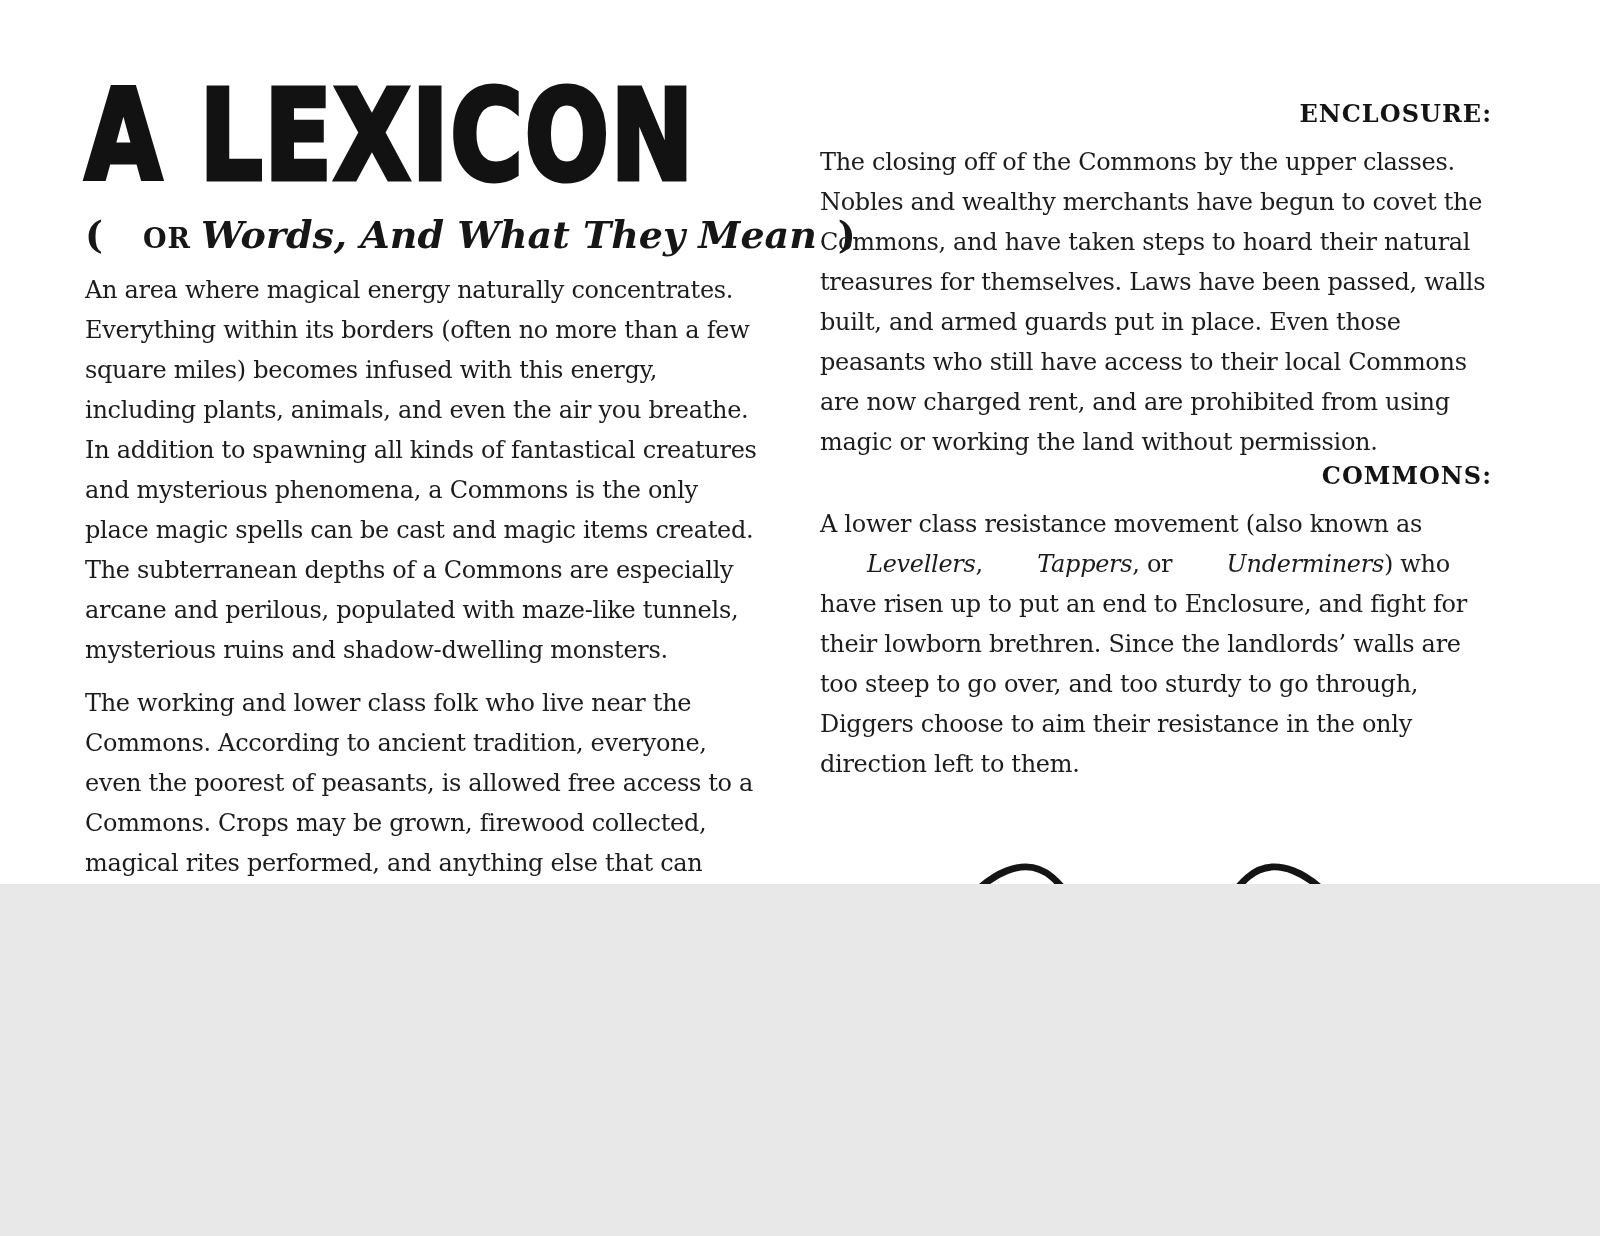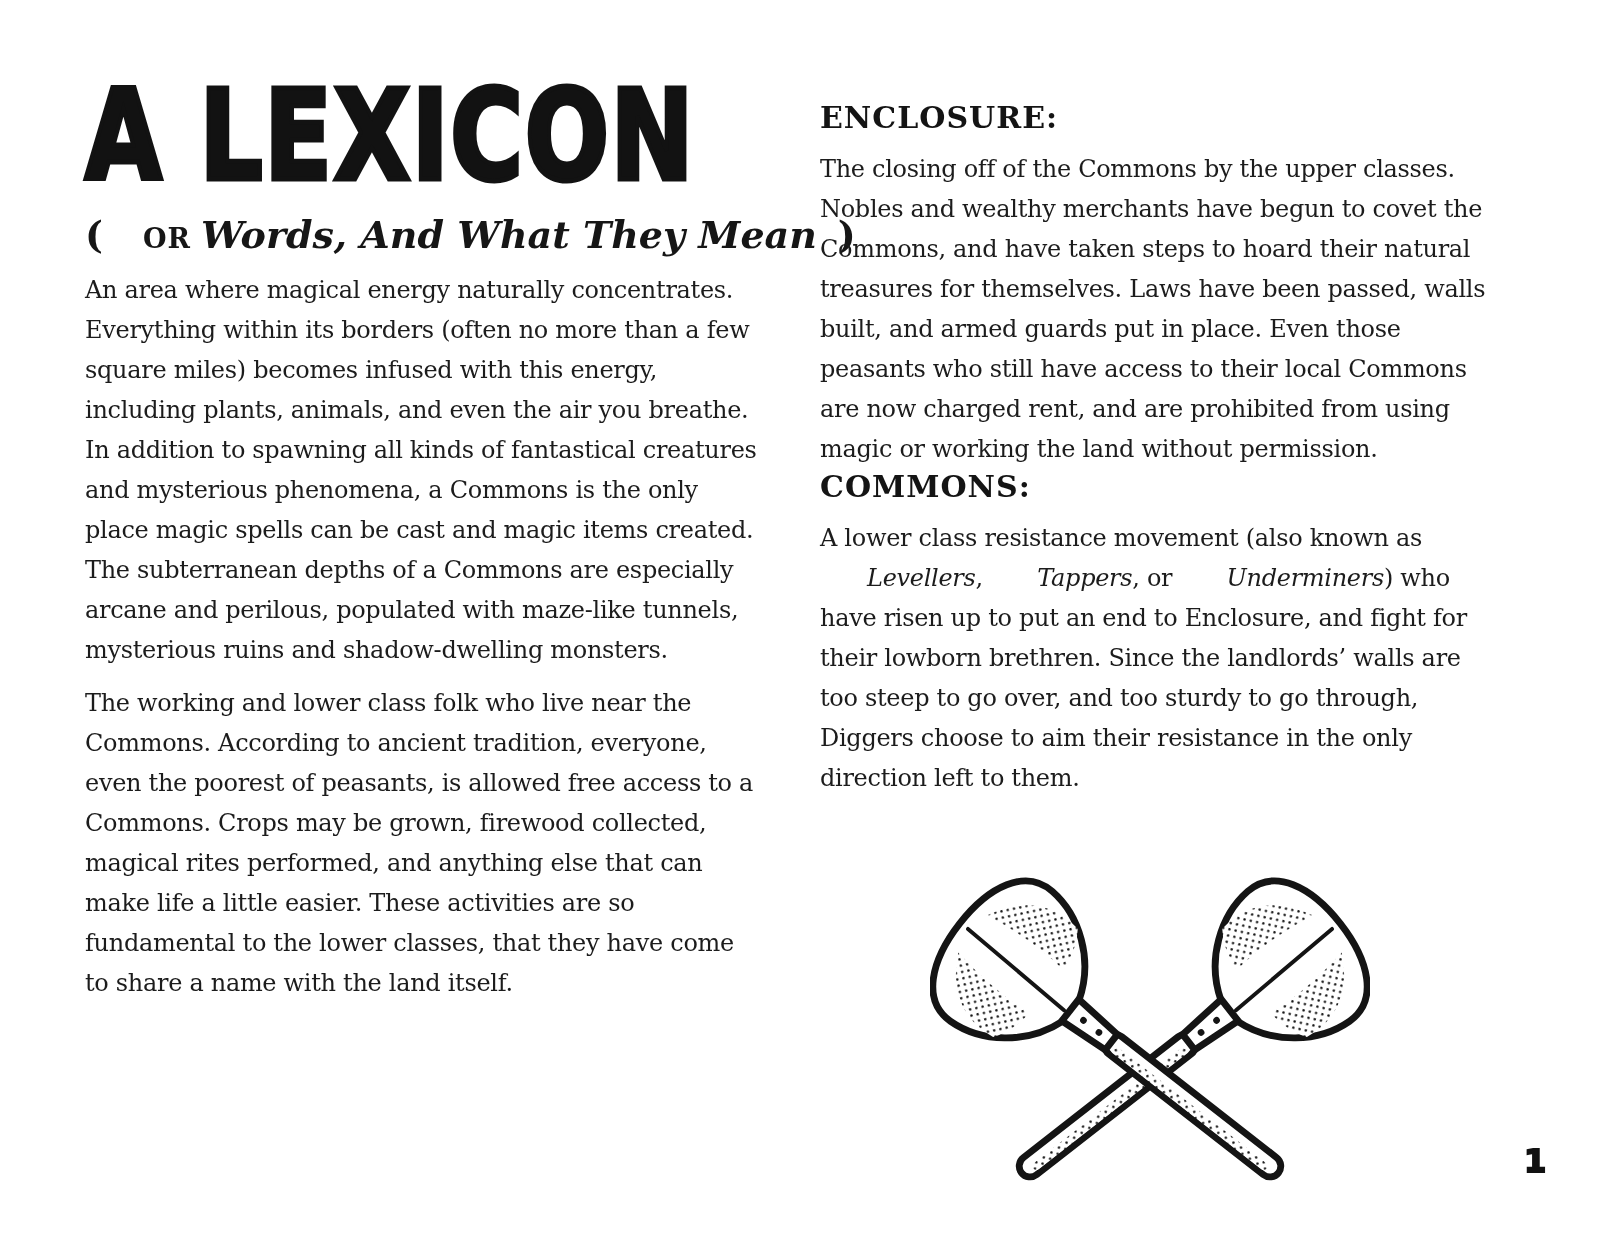--- a/index.html
+++ b/index.html
@@ -1,18 +1,18 @@
 <!DOCTYPE html>
 <html><head>
 <meta charset="utf-8">
 <style>
   html,body{margin:0;padding:0;background:#e8e8e8;}
   .page{
     position:relative;
-    width:1600px;height:1236px;
+    width:1600px;height:884px;
     background:#ffffff;
     font-family:"DejaVu Serif","Liberation Serif",serif;
     color:#1b1b1b;
     overflow:hidden;
   }
   .col{position:absolute;}
   .col-left{left:85px;top:78px;width:672px;}
   .col-right{left:820px;top:100px;width:672px;}
 
   .doc-title{
@@ -40,25 +40,26 @@
     font-size:27px;
     text-transform:uppercase;
     letter-spacing:1px;
     font-weight:700;
     margin-left:40px;
   }
   .sub-it{font-style:italic;margin-left:10px;margin-right:21px;}
 
   h2.sec-heading{
     margin:0;
-    font-size:30px;
+    font-size:24px;
     font-weight:700;
     letter-spacing:1px;
     line-height:1.2;
     color:#141414;
+    text-align:right;
   }
   p.sec-body{
     margin:13px 0 0 0;
     font-size:24px;
     line-height:40px;
     letter-spacing:-0.3px;
     color:#1c1c1c;
   }
   .mt-first{margin-top:82px;}
   .mt-sec{margin-top:50px;}

